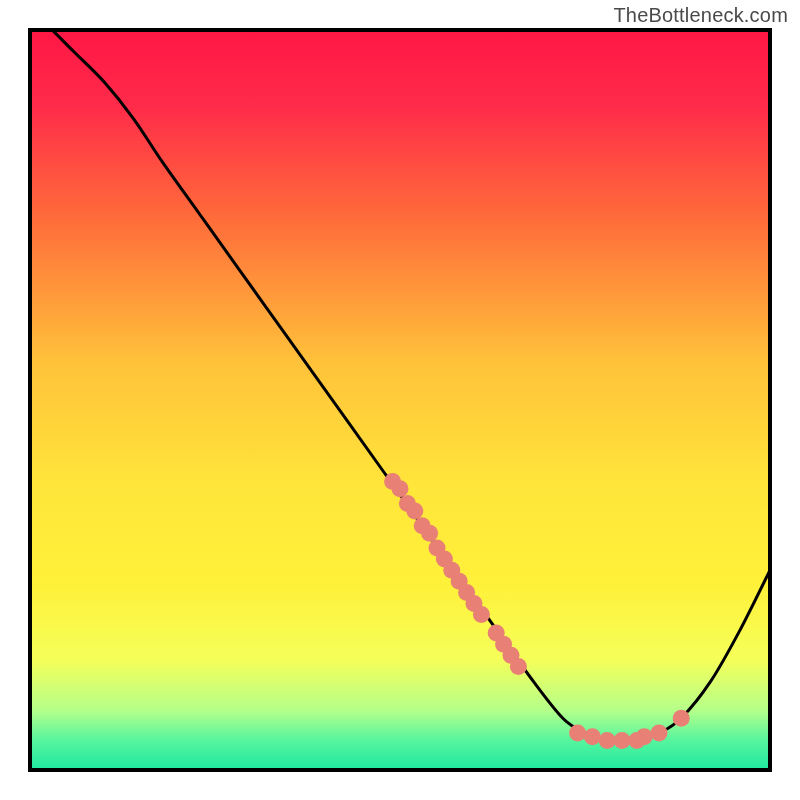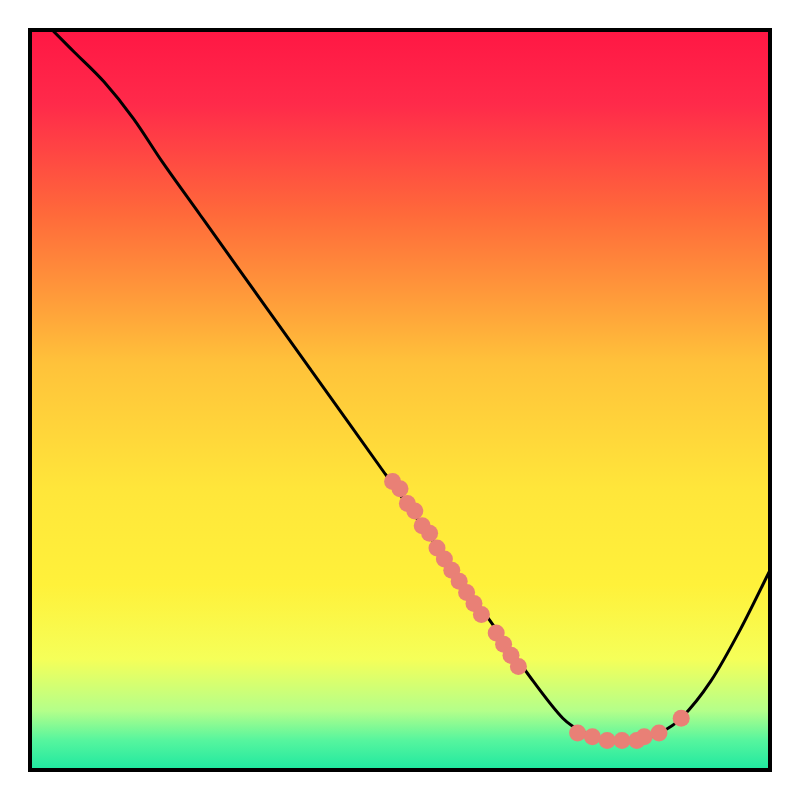--- a/index.html
+++ b/index.html
@@ -79,13 +79,14 @@
           <circle cx="636.8" cy="740.4" r="8.5" fill="#e98076"></circle>
           <circle cx="644.1999999999999" cy="736.6999999999999" r="8.5" fill="#e98076"></circle>
           <circle cx="659" cy="733" r="8.5" fill="#e98076"></circle>
           <circle cx="681.2" cy="718.1999999999999" r="8.5" fill="#e98076"></circle>
         </g>
     </g>
 
     <rect x="30" y="30" width="740" height="740" fill="none" stroke="#000" stroke-width="4"></rect>
   </svg>
 
+  <div class="watermark">TheBottleneck.com</div>
 </div>
 
 </body></html>

